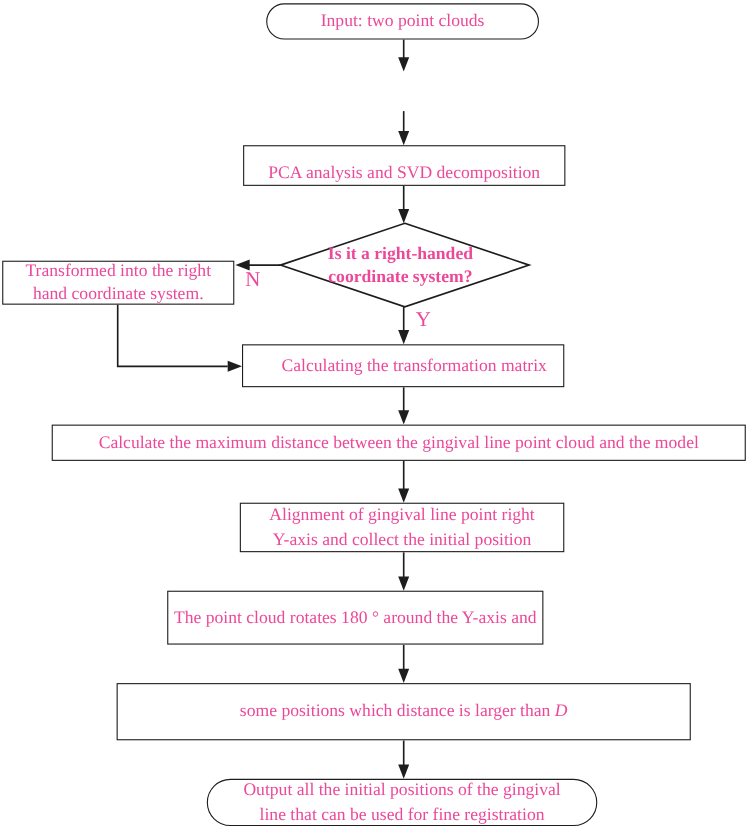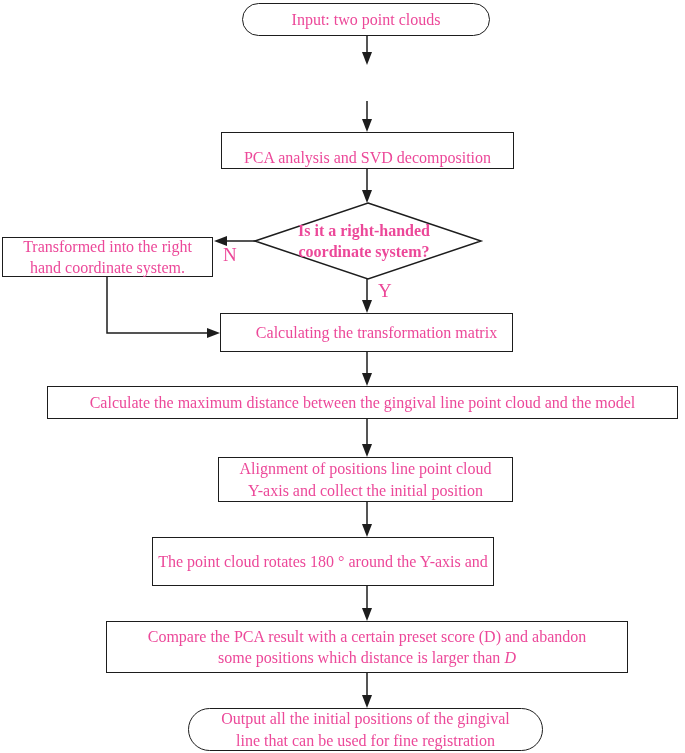--- a/index.html
+++ b/index.html
@@ -110,30 +110,29 @@
 
   <div class="node" style="left:220px;top:313px;width:293px;height:39px;padding-left:24px;">
     <span class="line">Calculating the transformation matrix</span>
   </div>
 
   <div class="node" style="left:47px;top:386px;width:631px;height:33px;">
     <span class="line">Calculate the maximum distance between the gingival line point cloud and the model</span>
   </div>
 
   <div class="node" style="left:218px;top:457px;width:295px;height:45px;">
-    <span class="line">Alignment of positions line point cloud</span>
+    <span class="line">Alignment of gingival line point right</span>
     <span class="line">Y-axis and collect the initial position</span>
   </div>
 
   <div class="node" style="left:152px;top:537px;width:342px;height:49px;">
     <span class="line">The point cloud rotates 180 ° around the Y-axis and</span>
   </div>
 
   <div class="node" style="left:106px;top:621px;width:522px;height:52px;">
-    <span class="line">Compare the PCA result with a certain preset score (D) and abandon</span>
     <span class="line">
       <span>some positions which distance is larger than </span><i>D</i>
     </span>
   </div>
 
   <div class="node stadium" style="left:188px;top:708px;width:355px;height:43px;">
     <span class="line">Output all the initial positions of the gingival</span>
     <span class="line">line that can be used for fine registration</span>
   </div>
 

